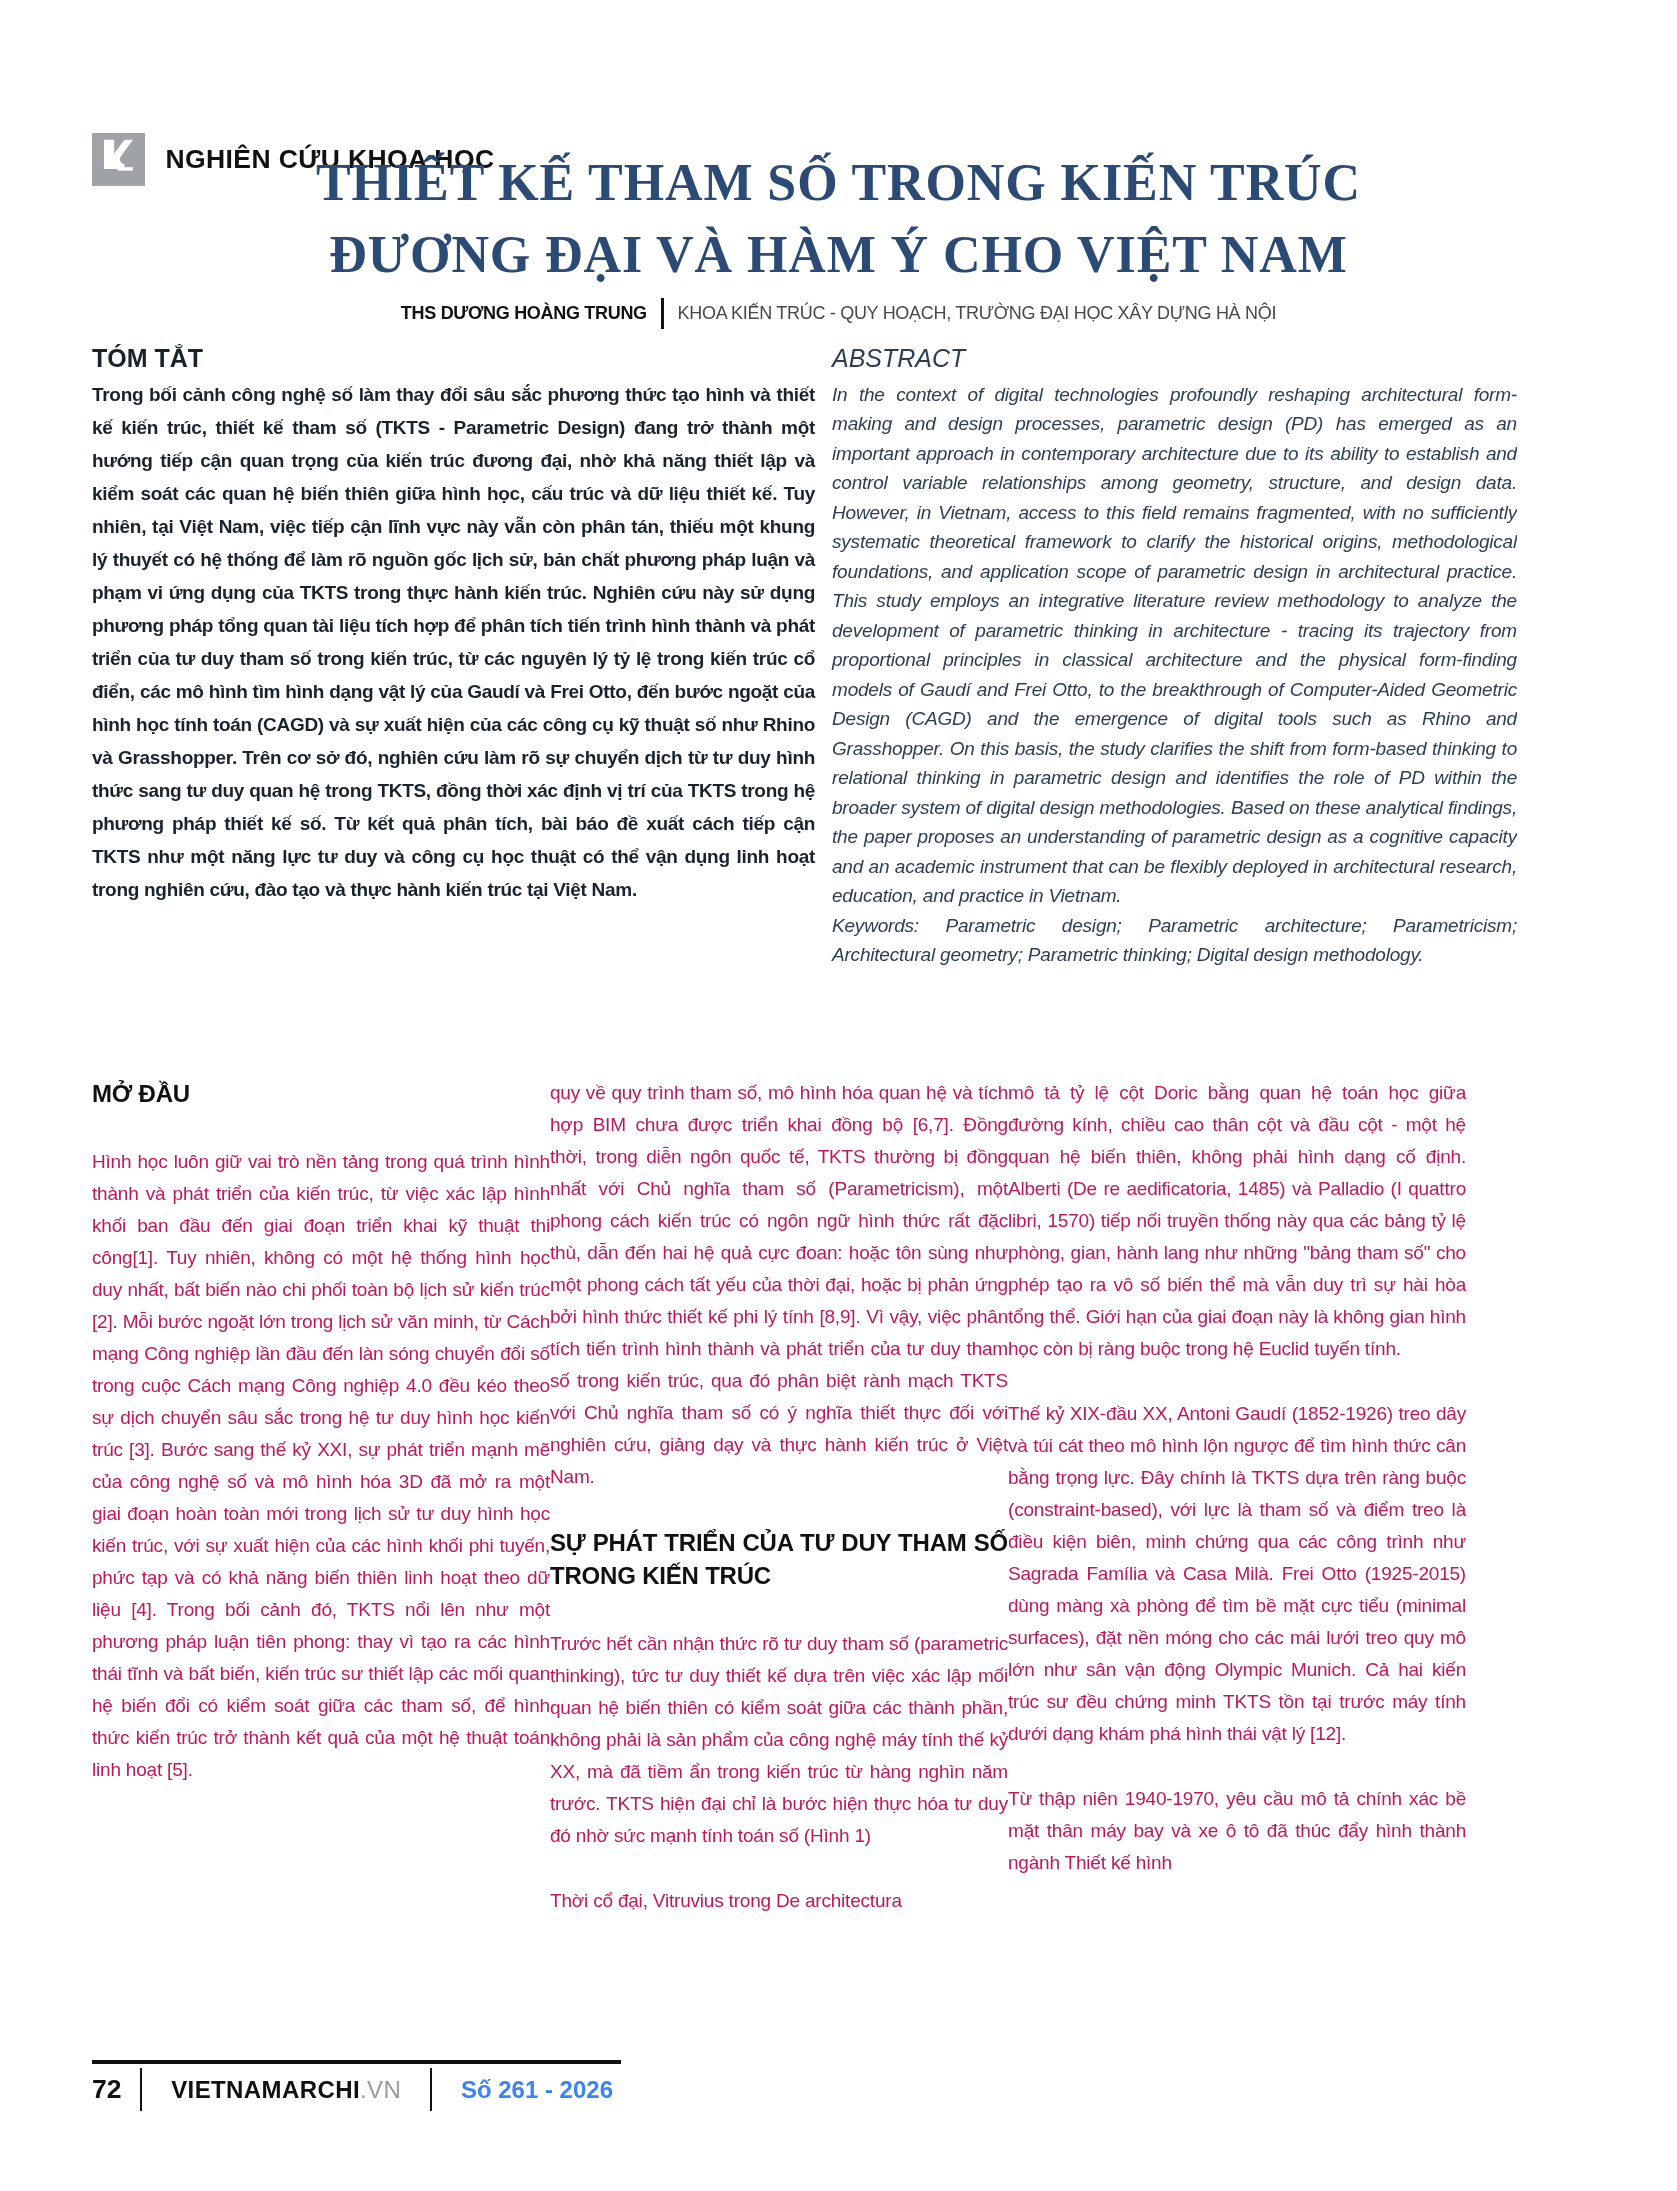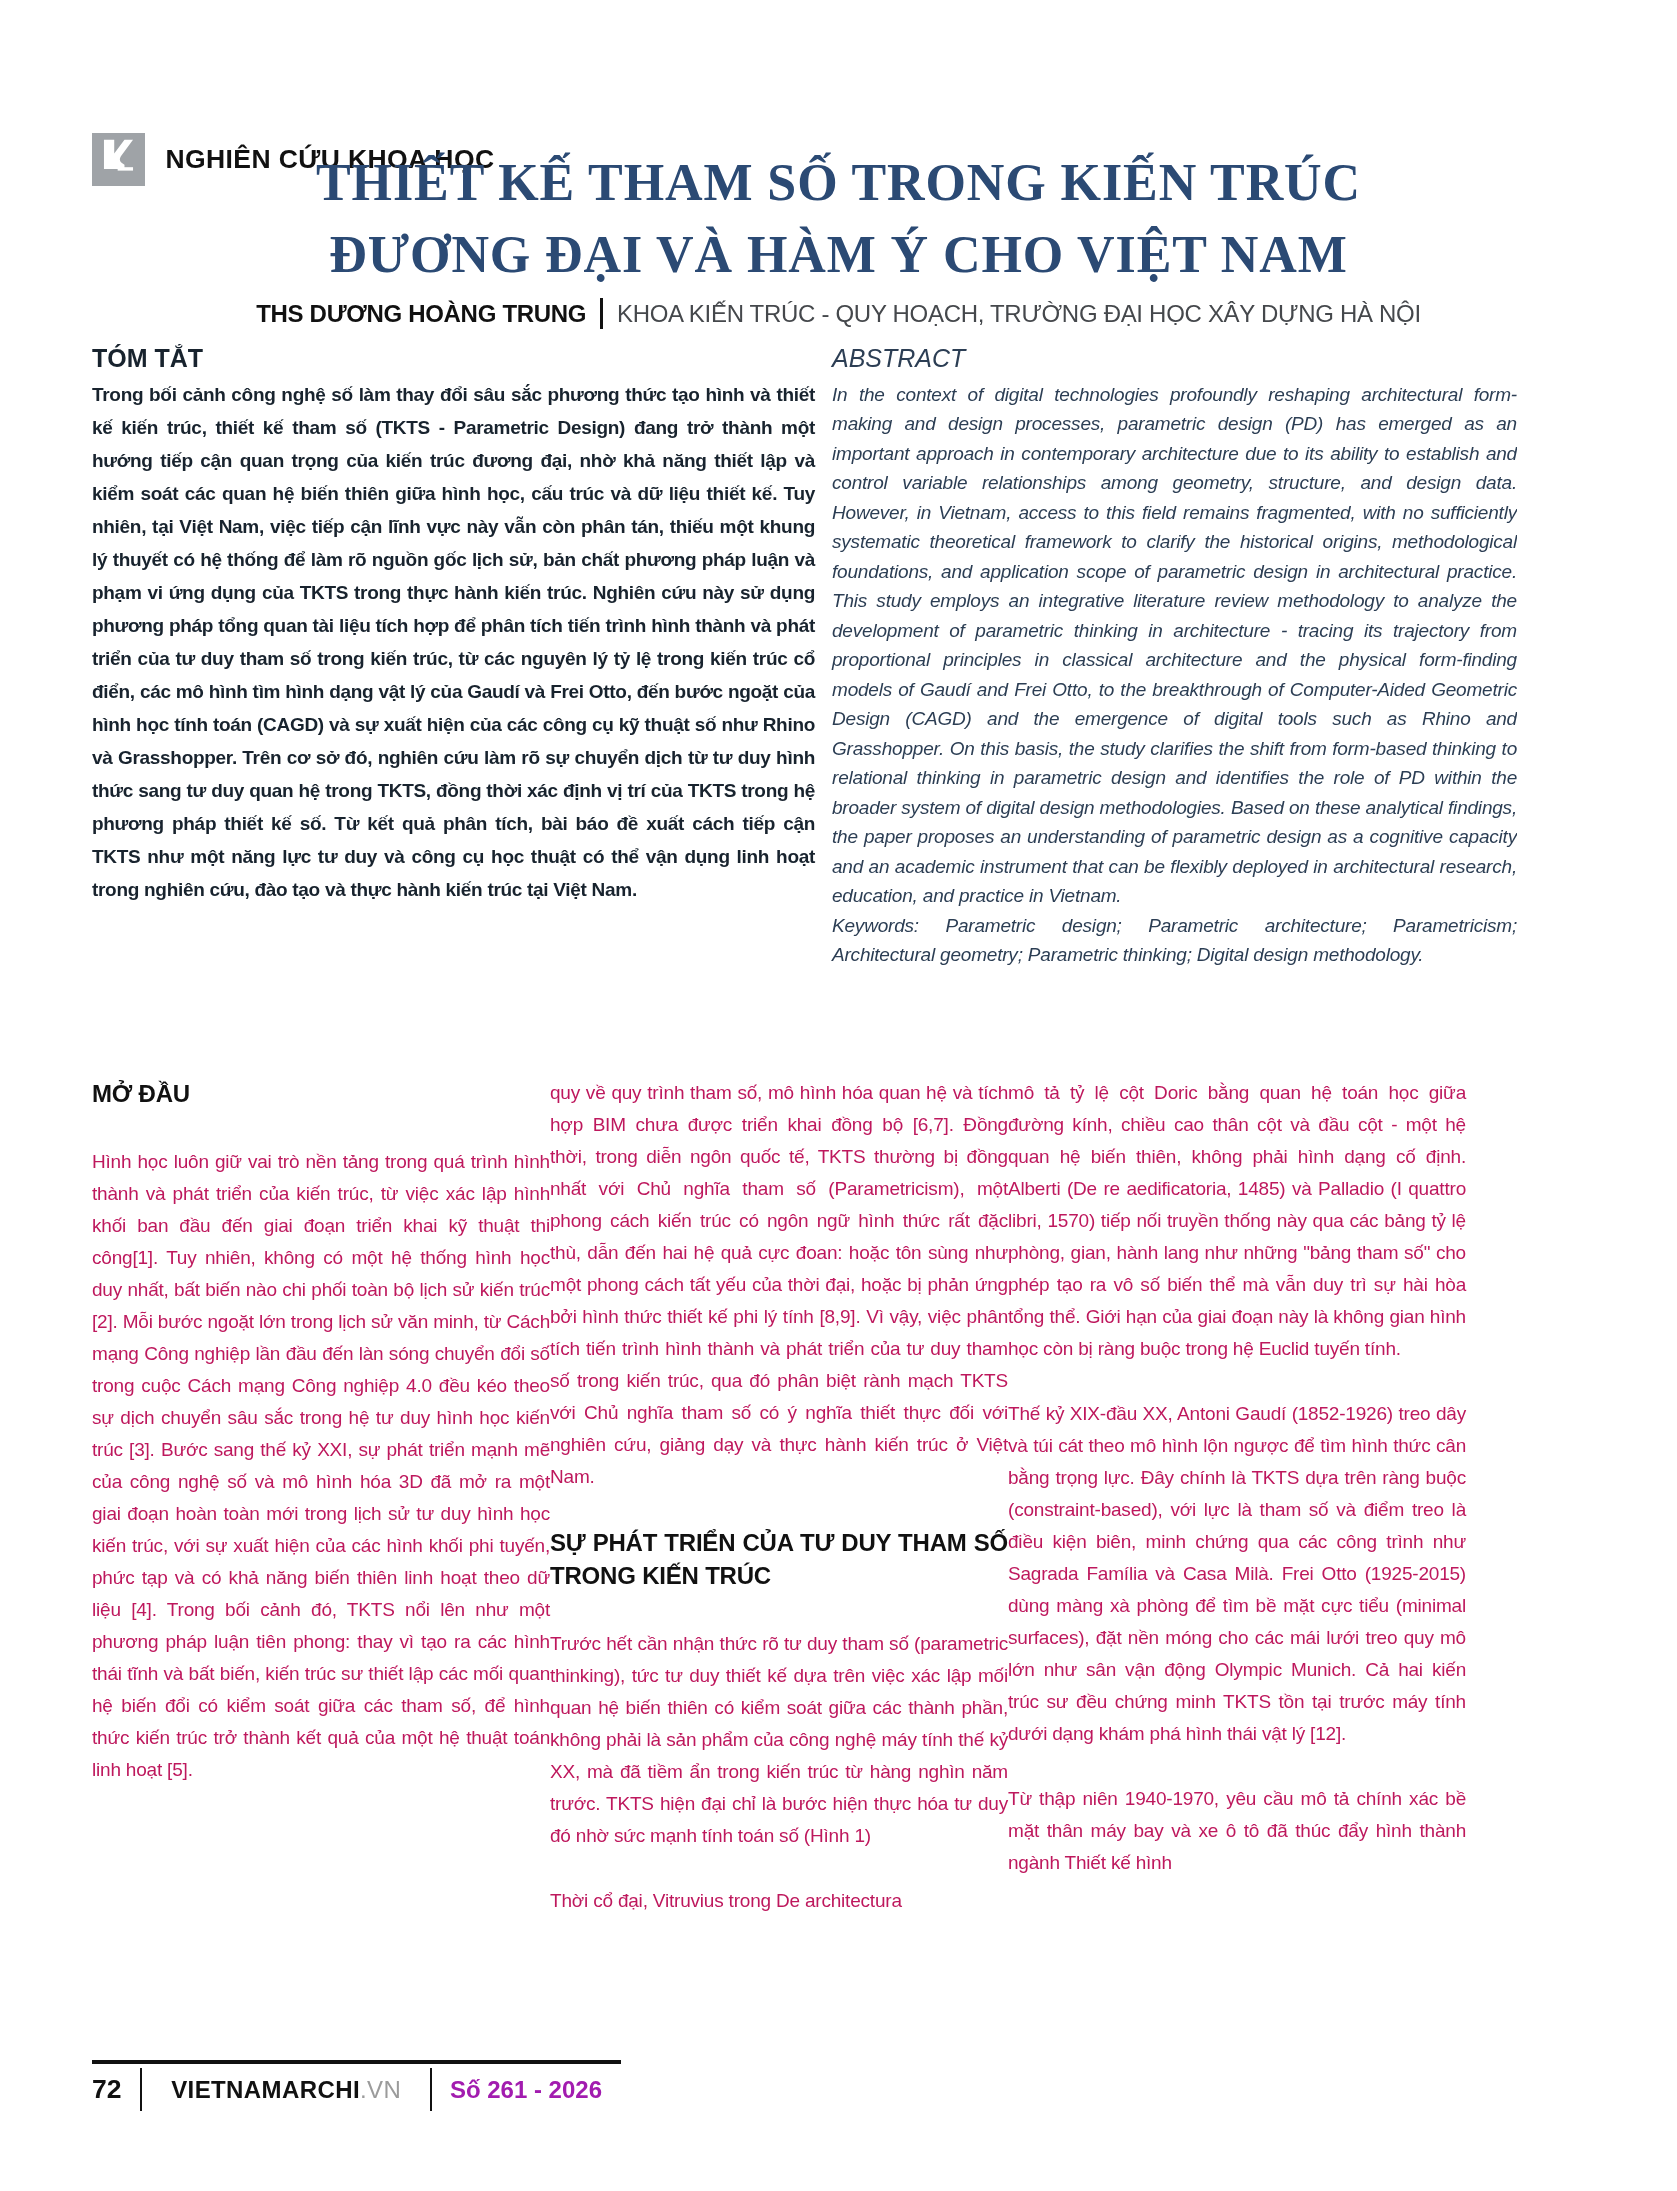--- a/index.html
+++ b/index.html
@@ -12,21 +12,21 @@
   .eyebrow-row{position:absolute;left:92px;top:133px;display:flex;align-items:center;}
   .logo{width:53px;height:53px;display:inline-block;}
   .eyebrow{margin-left:20.5px;font-size:26.5px;font-weight:700;color:#111;letter-spacing:0.4px;}
   .title{
     position:absolute;left:0;top:147px;width:100%;text-align:center;
     font-family:"Liberation Serif",serif;font-weight:700;
     font-size:52px;line-height:72px;color:#2b4a74;letter-spacing:0.9px;
   }
   .byline{
     position:absolute;left:0;top:298px;width:100%;
-    display:flex;justify-content:center;align-items:center;font-size:24px;
+    display:flex;justify-content:center;align-items:center;font-size:18px;
   }
   .byline .author{font-weight:700;color:#111;letter-spacing:-0.3px;}
   .byline .bar{width:3.4px;height:31px;background:#111;margin:0 13.7px;}
   .byline .affil{color:#45484c;letter-spacing:-0.3px;}
   
   .abstracts{
     position:absolute;left:92px;top:344px;width:1425px;height:726px;
     display:flex;gap:17px;overflow:hidden;
   }
   .abs-vi{width:723px;color:#18232e;}
@@ -60,21 +60,21 @@
   .foot-rule{position:absolute;left:92px;top:2060px;width:529px;height:4.3px;background:#111;}
   .foot-row{
     position:absolute;left:92px;top:2067px;height:45px;
     display:flex;align-items:center;
   }
   .foot-row .pageno{font-size:26.5px;font-weight:700;color:#111;padding-right:19px;}
   .foot-row .divider{width:1.7px;height:43px;background:#111;}
   .foot-row .brand{padding:0 29px;font-size:24px;}
   .foot-row .brand b{font-weight:700;color:#111;letter-spacing:0.4px;}
   .foot-row .brand .suffix{color:#9b9b9b;font-weight:400;letter-spacing:0.4px;}
-  .foot-row .issue{padding-left:18px;font-size:24px;font-weight:700;color:#a21caf;}
+  .foot-row .issue{padding-left:29px;font-size:24px;font-weight:700;color:#3b82f6;}
 </style>
 </head>
 <body>
 
 <div class="page">
 
   <div class="eyebrow-row">
     <span class="logo">
       <svg width="53" height="53" viewBox="0 0 62 62" xmlns="http://www.w3.org/2000/svg">
         <rect x="0" y="0" width="62" height="62" fill="#9fa3a7"></rect>

